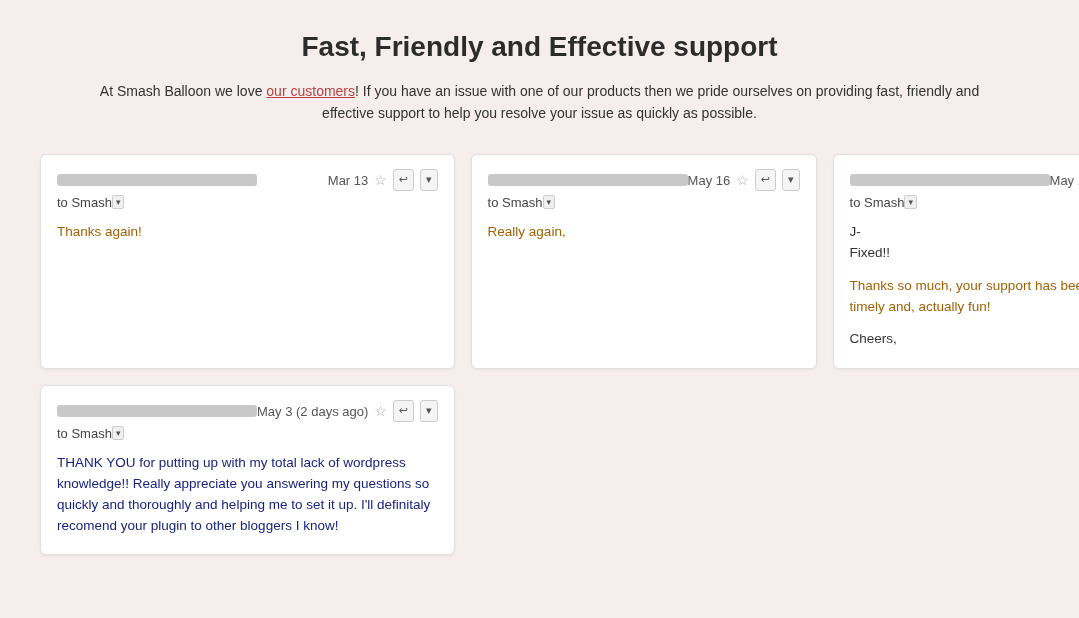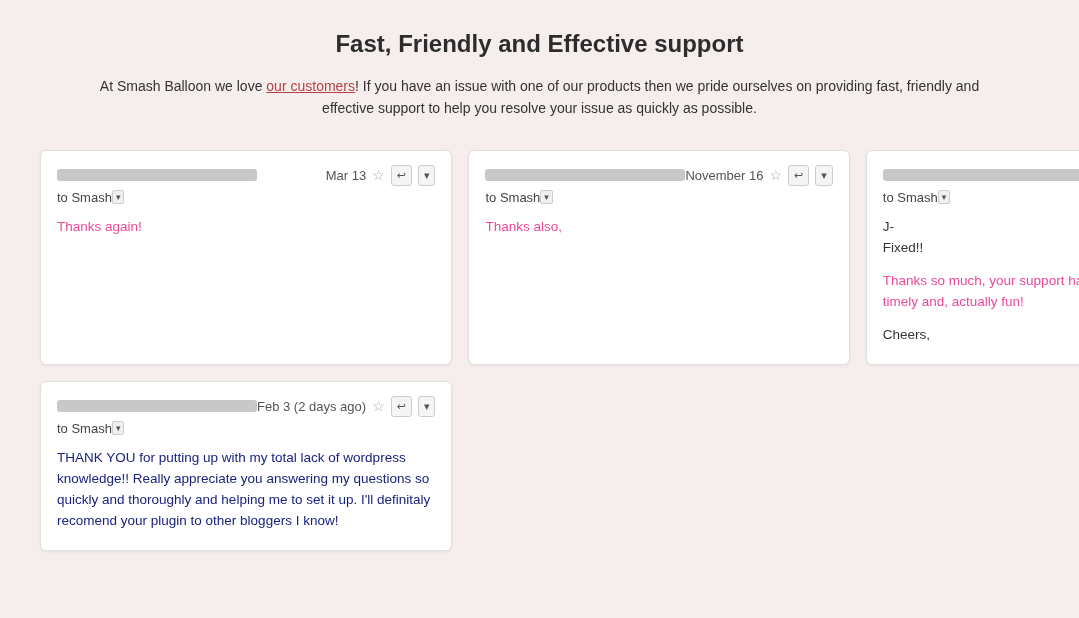--- a/index.html
+++ b/index.html
@@ -11,21 +11,21 @@
       overflow: hidden;
     }
     .page-wrapper {
       padding: 30px 40px 30px 40px;
     }
     .header-section {
       text-align: center;
       margin-bottom: 30px;
     }
     .main-title {
-      font-size: 24px;
+      font-size: 28px;
       font-weight: 900;
       color: #2c2c2c;
       margin-bottom: 16px;
       line-height: 1.2;
     }
     .subtitle {
       font-size: 14px;
       color: #333;
       line-height: 1.6;
       max-width: 900px;
@@ -98,21 +98,21 @@
       cursor: pointer;
       color: #555;
     }
     .card-body {
       font-size: 13.5px;
       color: #333;
       line-height: 1.55;
     }
     .card-body .thanks {
       margin-top: 12px;
-      color: #ec4899;
+      color: #a16207;
     }
     .card-body .cheers {
       margin-top: 12px;
       color: #333;
     }
     .card-body .thankyou-text {
       color: #1a237e;
     }
   </style>
 </head>
@@ -145,32 +145,32 @@
       </div>
       <div class="card-body">
         <p class="thanks">Thanks again!</p>
       </div>
     </div>
 
     <div class="email-card">
       <div class="card-header">
         <div class="sender-bar"></div>
         <div class="card-meta">
-          <span>November 16</span>
-          <span class="star-icon">☆</span>
-          <button class="action-btn">↩</button>
-          <button class="action-btn">▾</button>
-        </div>
-      </div>
-      <div class="to-smash-row">
-        <span>to Smash</span>
-        <span class="dropdown-arrow">▾</span>
-      </div>
-      <div class="card-body">
-        <p class="thanks">Thanks also,</p>
+          <span>May 16</span>
+          <span class="star-icon">☆</span>
+          <button class="action-btn">↩</button>
+          <button class="action-btn">▾</button>
+        </div>
+      </div>
+      <div class="to-smash-row">
+        <span>to Smash</span>
+        <span class="dropdown-arrow">▾</span>
+      </div>
+      <div class="card-body">
+        <p class="thanks">Really again,</p>
       </div>
     </div>
 
     <div class="email-card">
       <div class="card-header">
         <div class="sender-bar"></div>
         <div class="card-meta">
           <span>May 13</span>
           <span class="star-icon">☆</span>
           <button class="action-btn">↩</button>
@@ -186,21 +186,21 @@
 Fixed!!</p>
         <p class="thanks" style="">Thanks so much, your support has been spot on, timely and, actually fun!</p>
         <p class="cheers">Cheers,</p>
       </div>
     </div>
 
     <div class="email-card">
       <div class="card-header">
         <div class="sender-bar"></div>
         <div class="card-meta">
-          <span>Feb 3 (2 days ago)</span>
+          <span>May 3 (2 days ago)</span>
           <span class="star-icon">☆</span>
           <button class="action-btn">↩</button>
           <button class="action-btn">▾</button>
         </div>
       </div>
       <div class="to-smash-row">
         <span>to Smash</span>
         <span class="dropdown-arrow">▾</span>
       </div>
       <div class="card-body">

